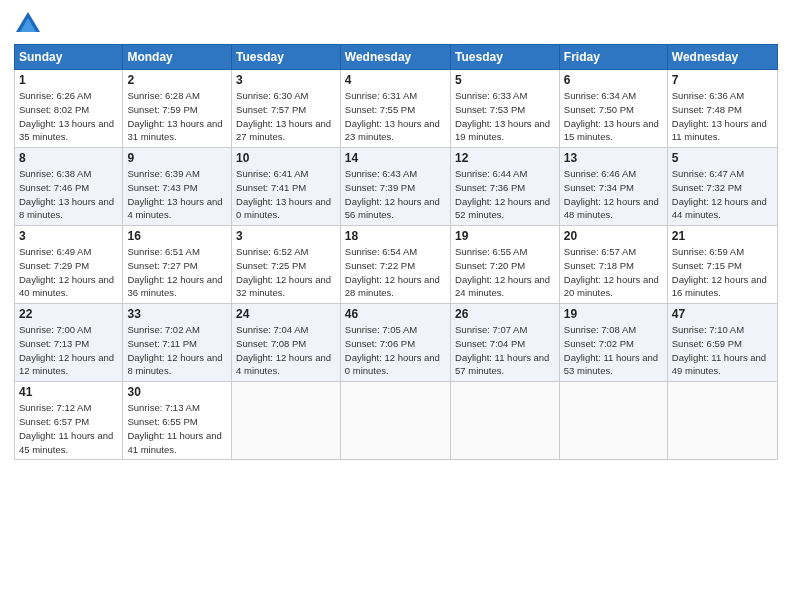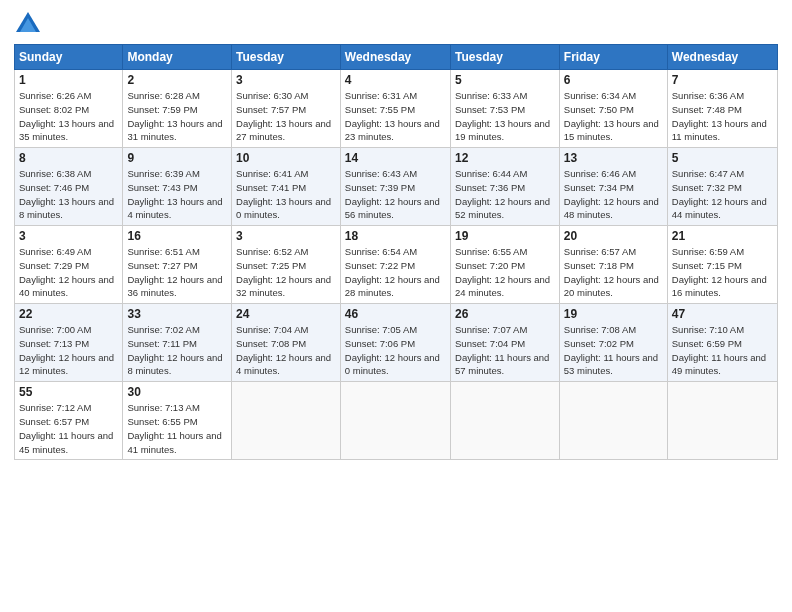--- a/index.html
+++ b/index.html
@@ -235,21 +235,21 @@
         <span class="day-num">19</span>
         <span class="day-info">Sunrise: 7:08 AM<br>Sunset: 7:02 PM<br>Daylight: 11 hours and 53 minutes.</span>
       </td>
           <td>
         <span class="day-num">47</span>
         <span class="day-info">Sunrise: 7:10 AM<br>Sunset: 6:59 PM<br>Daylight: 11 hours and 49 minutes.</span>
       </td>
         </tr>
         <tr>
           <td>
-        <span class="day-num">55</span>
+        <span class="day-num">41</span>
         <span class="day-info">Sunrise: 7:12 AM<br>Sunset: 6:57 PM<br>Daylight: 11 hours and 45 minutes.</span>
       </td>
           <td>
         <span class="day-num">30</span>
         <span class="day-info">Sunrise: 7:13 AM<br>Sunset: 6:55 PM<br>Daylight: 11 hours and 41 minutes.</span>
       </td>
           <td class="empty-cell"></td>
           <td class="empty-cell"></td>
           <td class="empty-cell"></td>
           <td class="empty-cell"></td>

